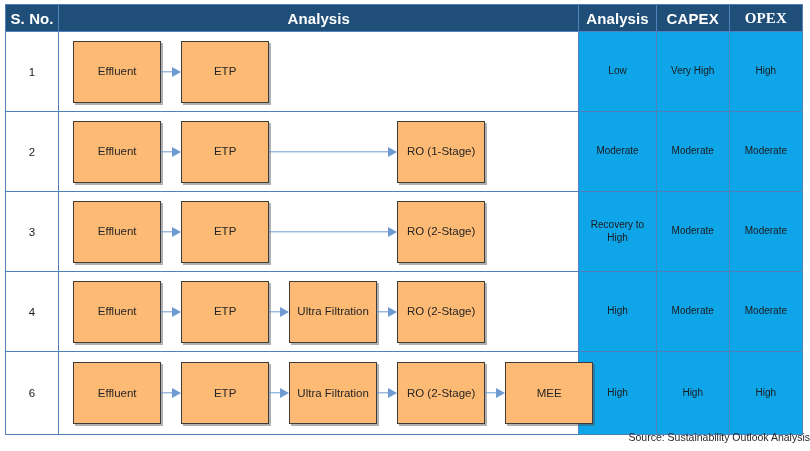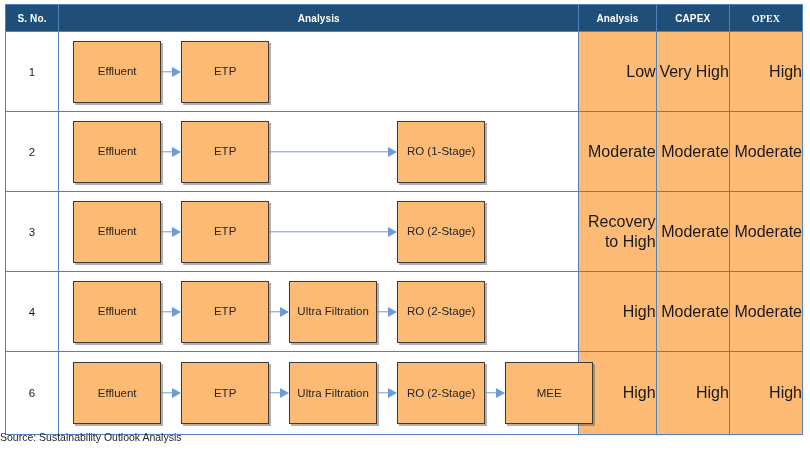--- a/index.html
+++ b/index.html
@@ -39,21 +39,21 @@
     border: 1px solid #4F81BD;
     padding: 0;
     vertical-align: middle;
   }
 
   
   thead th {
     background: #1F4E79;
     color: #ffffff;
     font-weight: bold;
-    font-size: 10px;
+    font-size: 15px;
     text-align: center;
     height: 26px;
     border: 1px solid #4F81BD;
     letter-spacing: 0.1px;
   }
   thead th.h-sno { width: 52px; }
   thead th.h-scenario { width: 518px; }
   thead th.h-recovery { width: 76px; }
   thead th.h-capex { width: 72px; }
   thead th.h-opex { width: 72px; font-family: Liberation Serif, serif; }
@@ -63,24 +63,24 @@
     text-align: center;
     font-size: 11.5px;
     color: #1a1a1a;
     background: #ffffff;
   }
   td.c-scenario {
     background: #ffffff;
     padding: 0;
   }
   td.c-val {
-    text-align: right;
-    font-size: 16px;
+    text-align: center;
+    font-size: 10px;
     color: #1a1a1a;
-    background: #fdba74;
+    background: #0ea5e9;
     line-height: 1.25;
     padding: 0 3px;
   }
 
   tbody tr { height: 80px; }
   tbody tr.row-last { height: 83px; }
 
   
   .flow {
     display: flex;
@@ -141,21 +141,21 @@
     border-bottom: 5px solid transparent;
     border-left: 9px solid #6E9BD1;
   }
 
   
   .source-note {
     position: absolute;
     left: 0;
     top: 431px;
     width: 810px;
-    text-align: left;
+    text-align: right;
     font-size: 10.5px;
     color: #262626;
   }
 </style>
 </head>
 <body>
 
 <div id="page-root">
 
   <div class="table-wrap">

